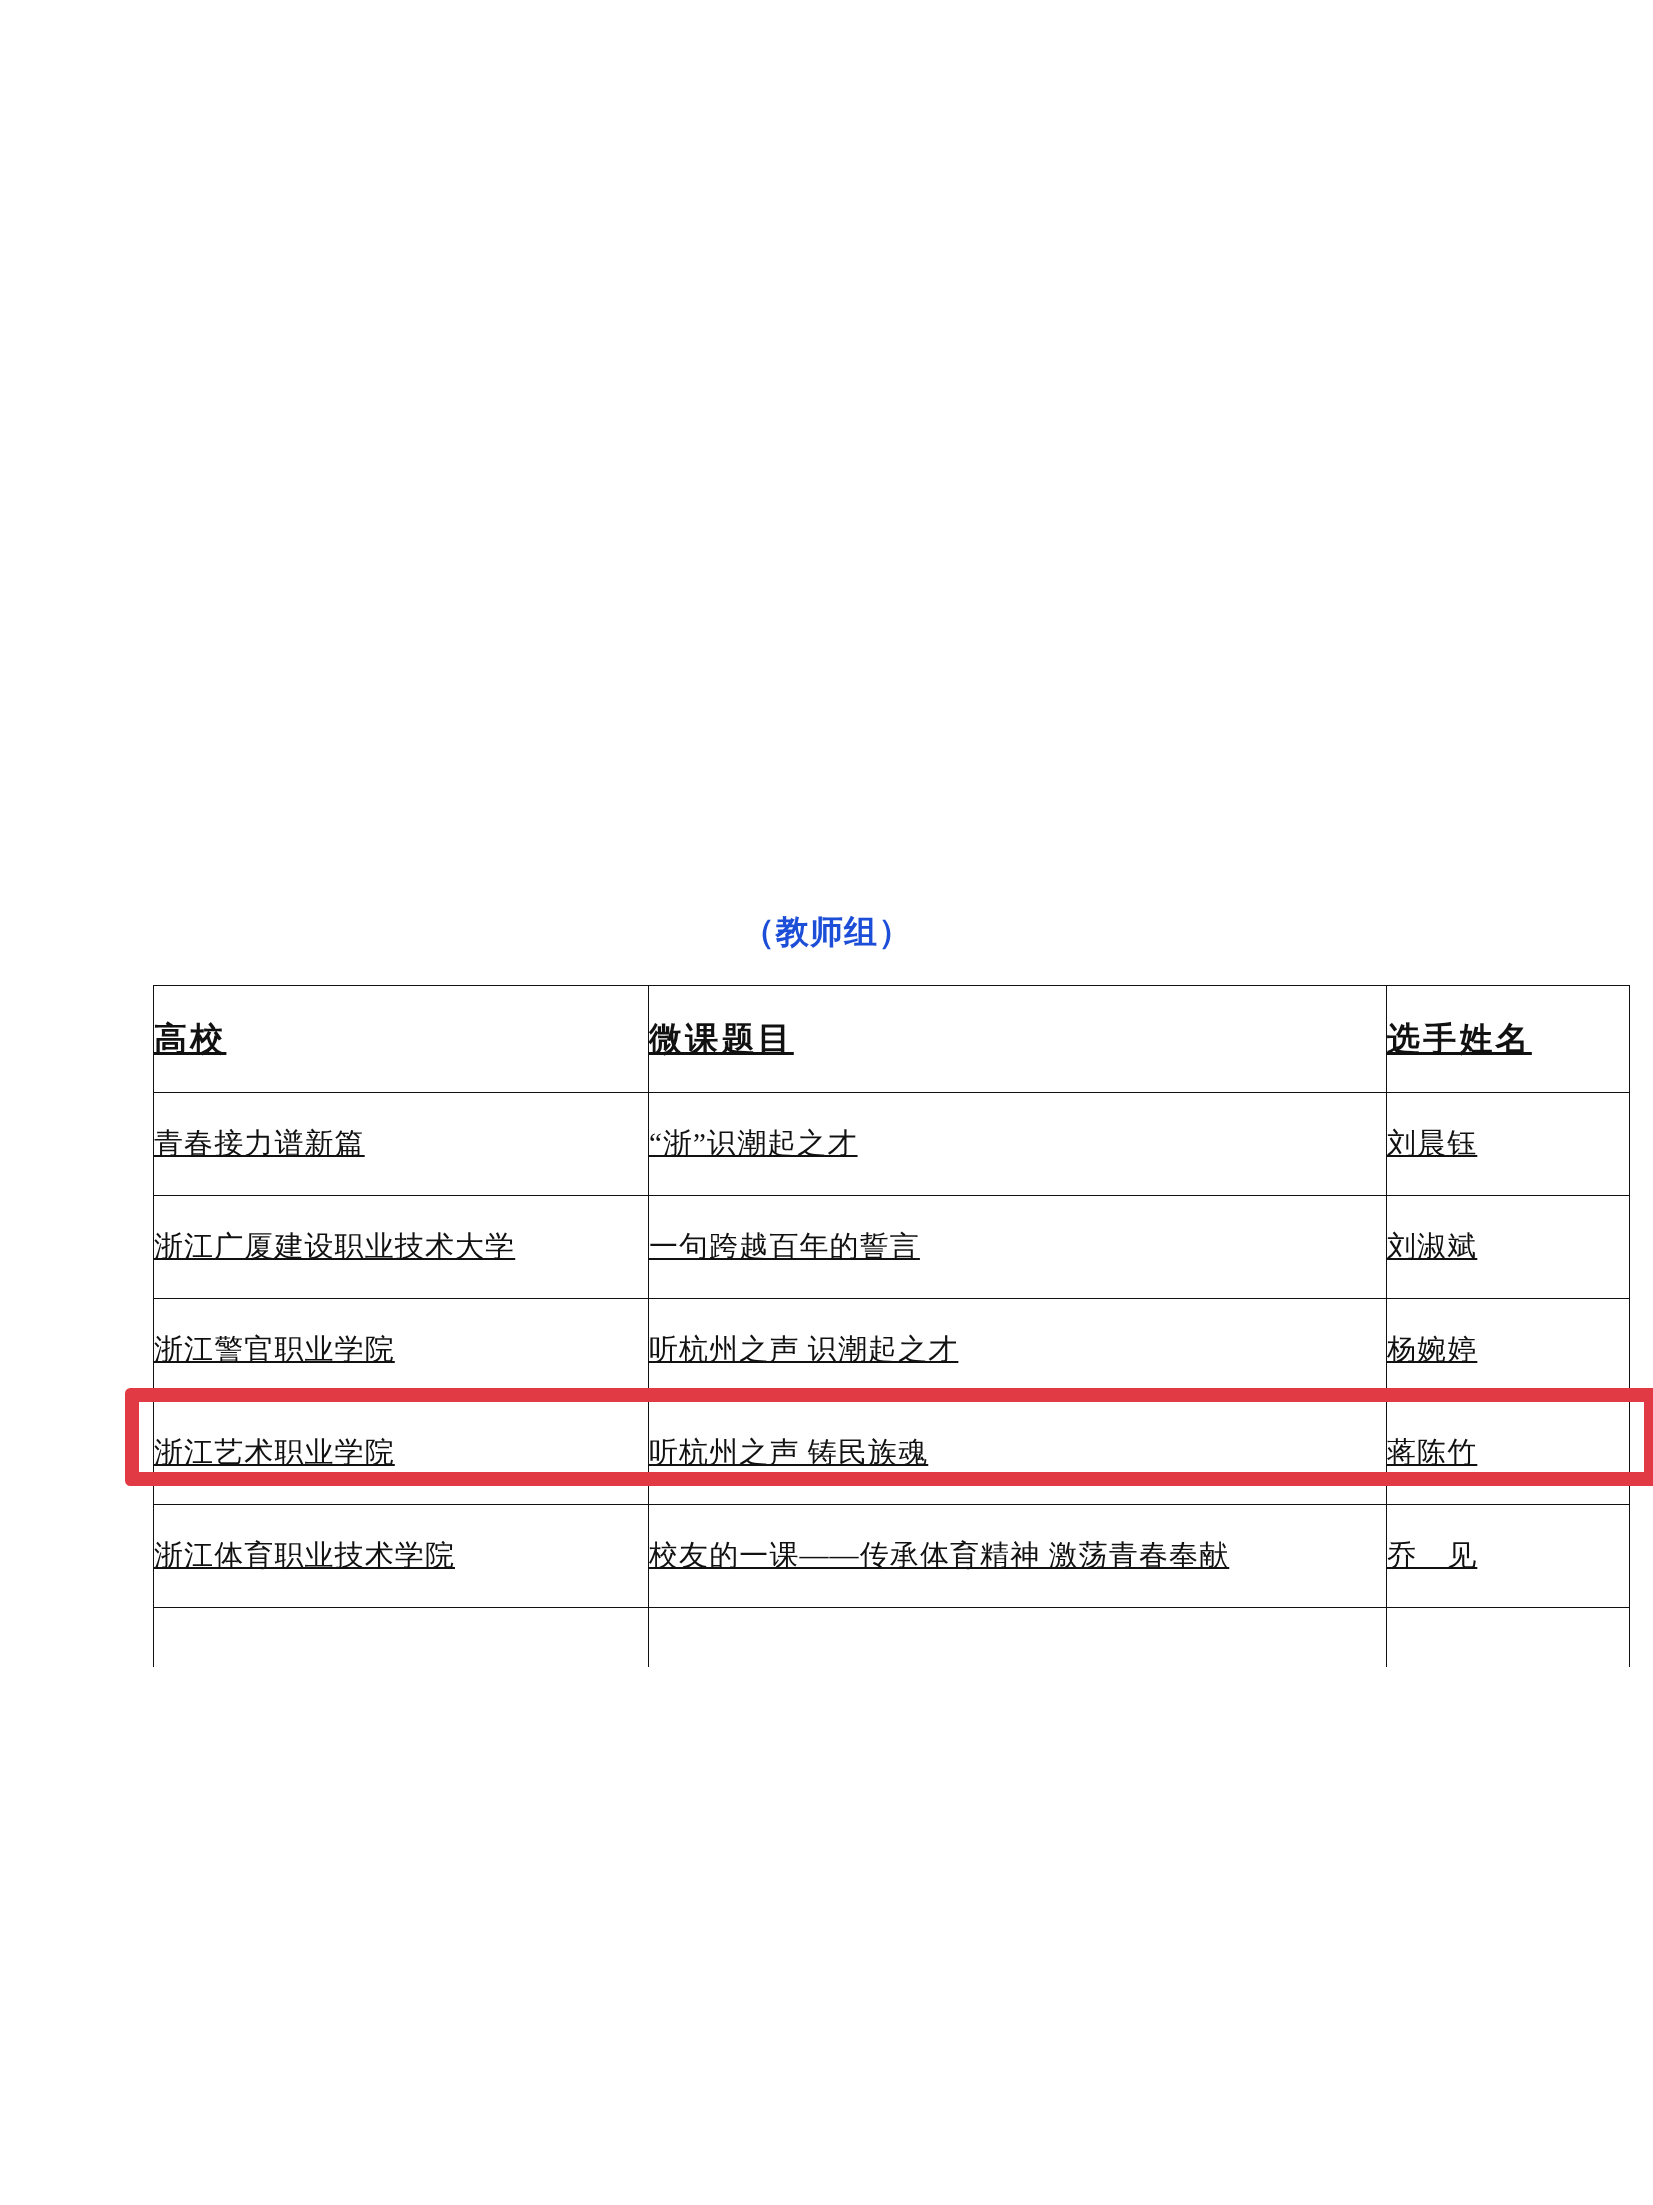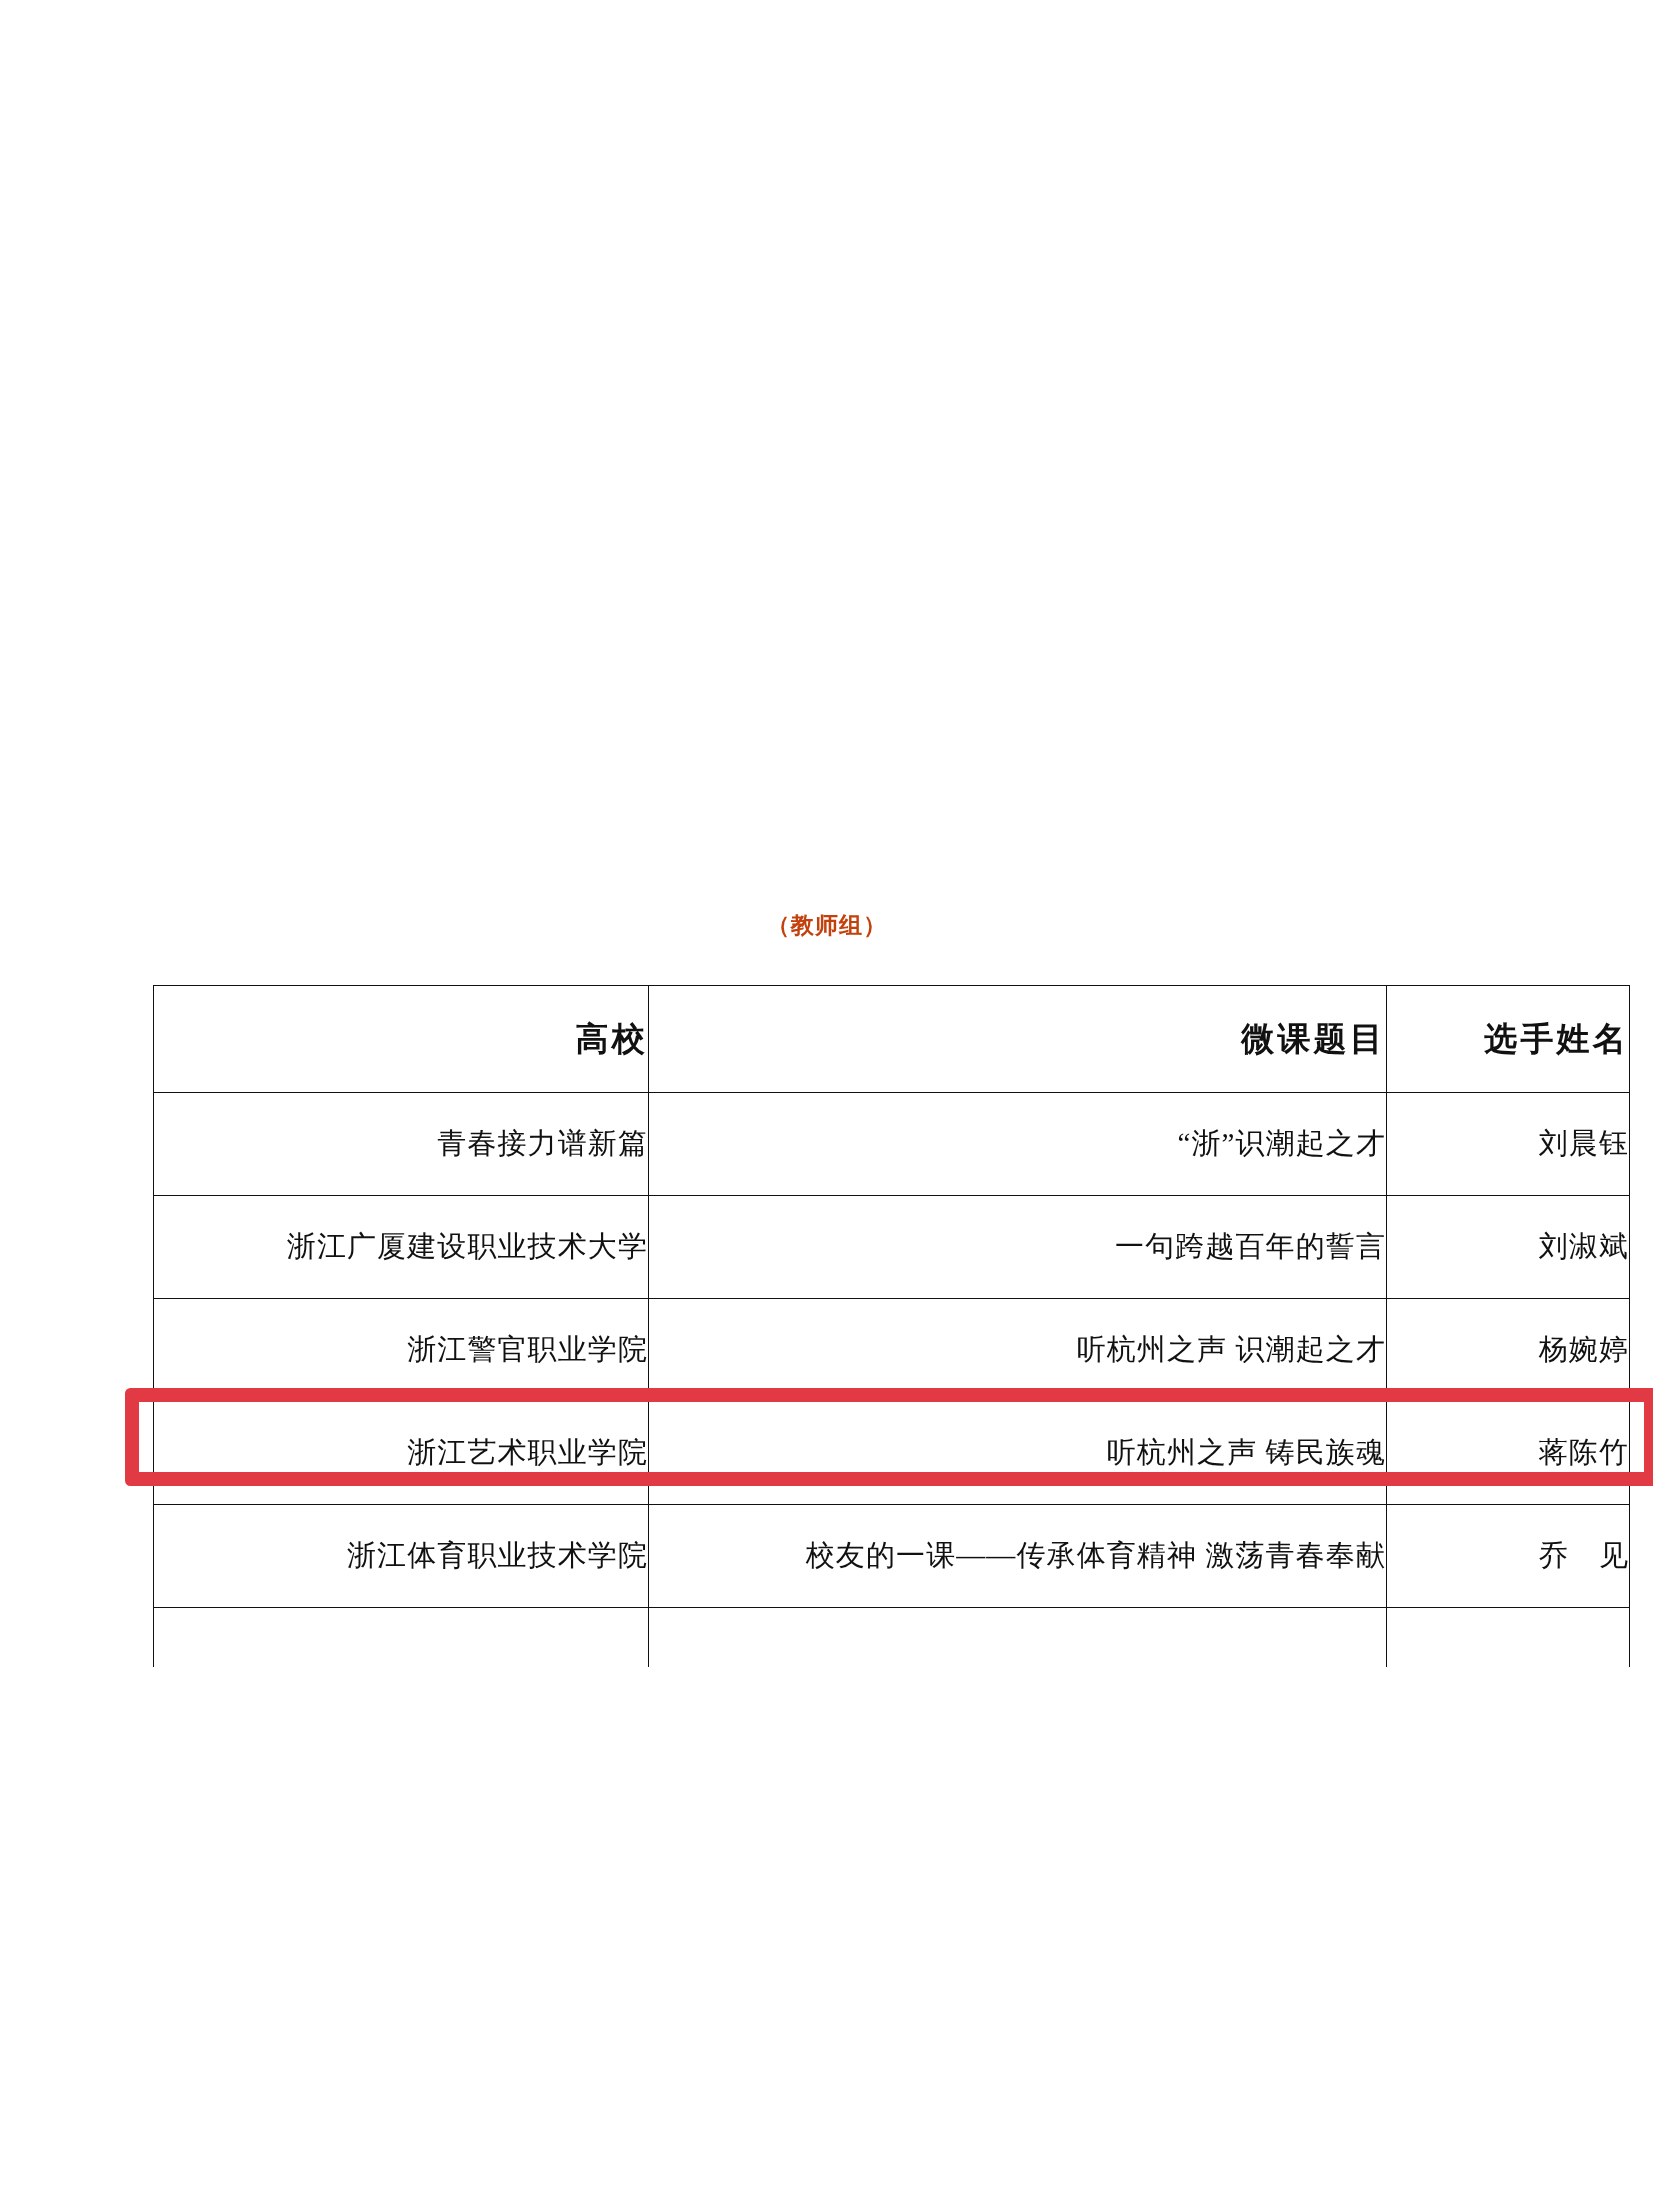--- a/index.html
+++ b/index.html
@@ -38,24 +38,24 @@
     font-family: "Liberation Serif", "DejaVu Serif", serif;
     color: #0a0a0a;
   }
 
   .doc-subtitle {
     position: absolute;
     left: 0;
     top: 910px;
     width: 1654px;
     text-align: center;
-    font-size: 23px;
+    font-size: 33px;
     font-weight: bold;
     letter-spacing: 1.1px;
-    color: #c2410c;
+    color: #1d4ed8;
   }
 
   
   .table-wrap {
     position: absolute;
     left: 153px;
     top: 985px;
     width: 1476px;
   }
 
@@ -66,29 +66,30 @@
     background: #ffffff;
   }
 
   table.award-table col.c-school { width: 495px; }
   table.award-table col.c-title  { width: 738px; }
   table.award-table col.c-name   { width: 243px; }
 
   table.award-table th,
   table.award-table td {
     border: 1.6px solid #111111;
-    text-align: right;
+    text-align: left;
     vertical-align: middle;
     padding: 0;
     height: 102px;
     font-size: 29px;
     font-weight: normal;
     letter-spacing: 1.1px;
     color: #111111;
     white-space: nowrap;
+    text-decoration: underline;
   }
 
   table.award-table th {
     font-size: 33px;
     font-weight: bold;
     letter-spacing: 3.2px;
     height: 106px;
   }
 
   table.award-table tr.partial-row td {

